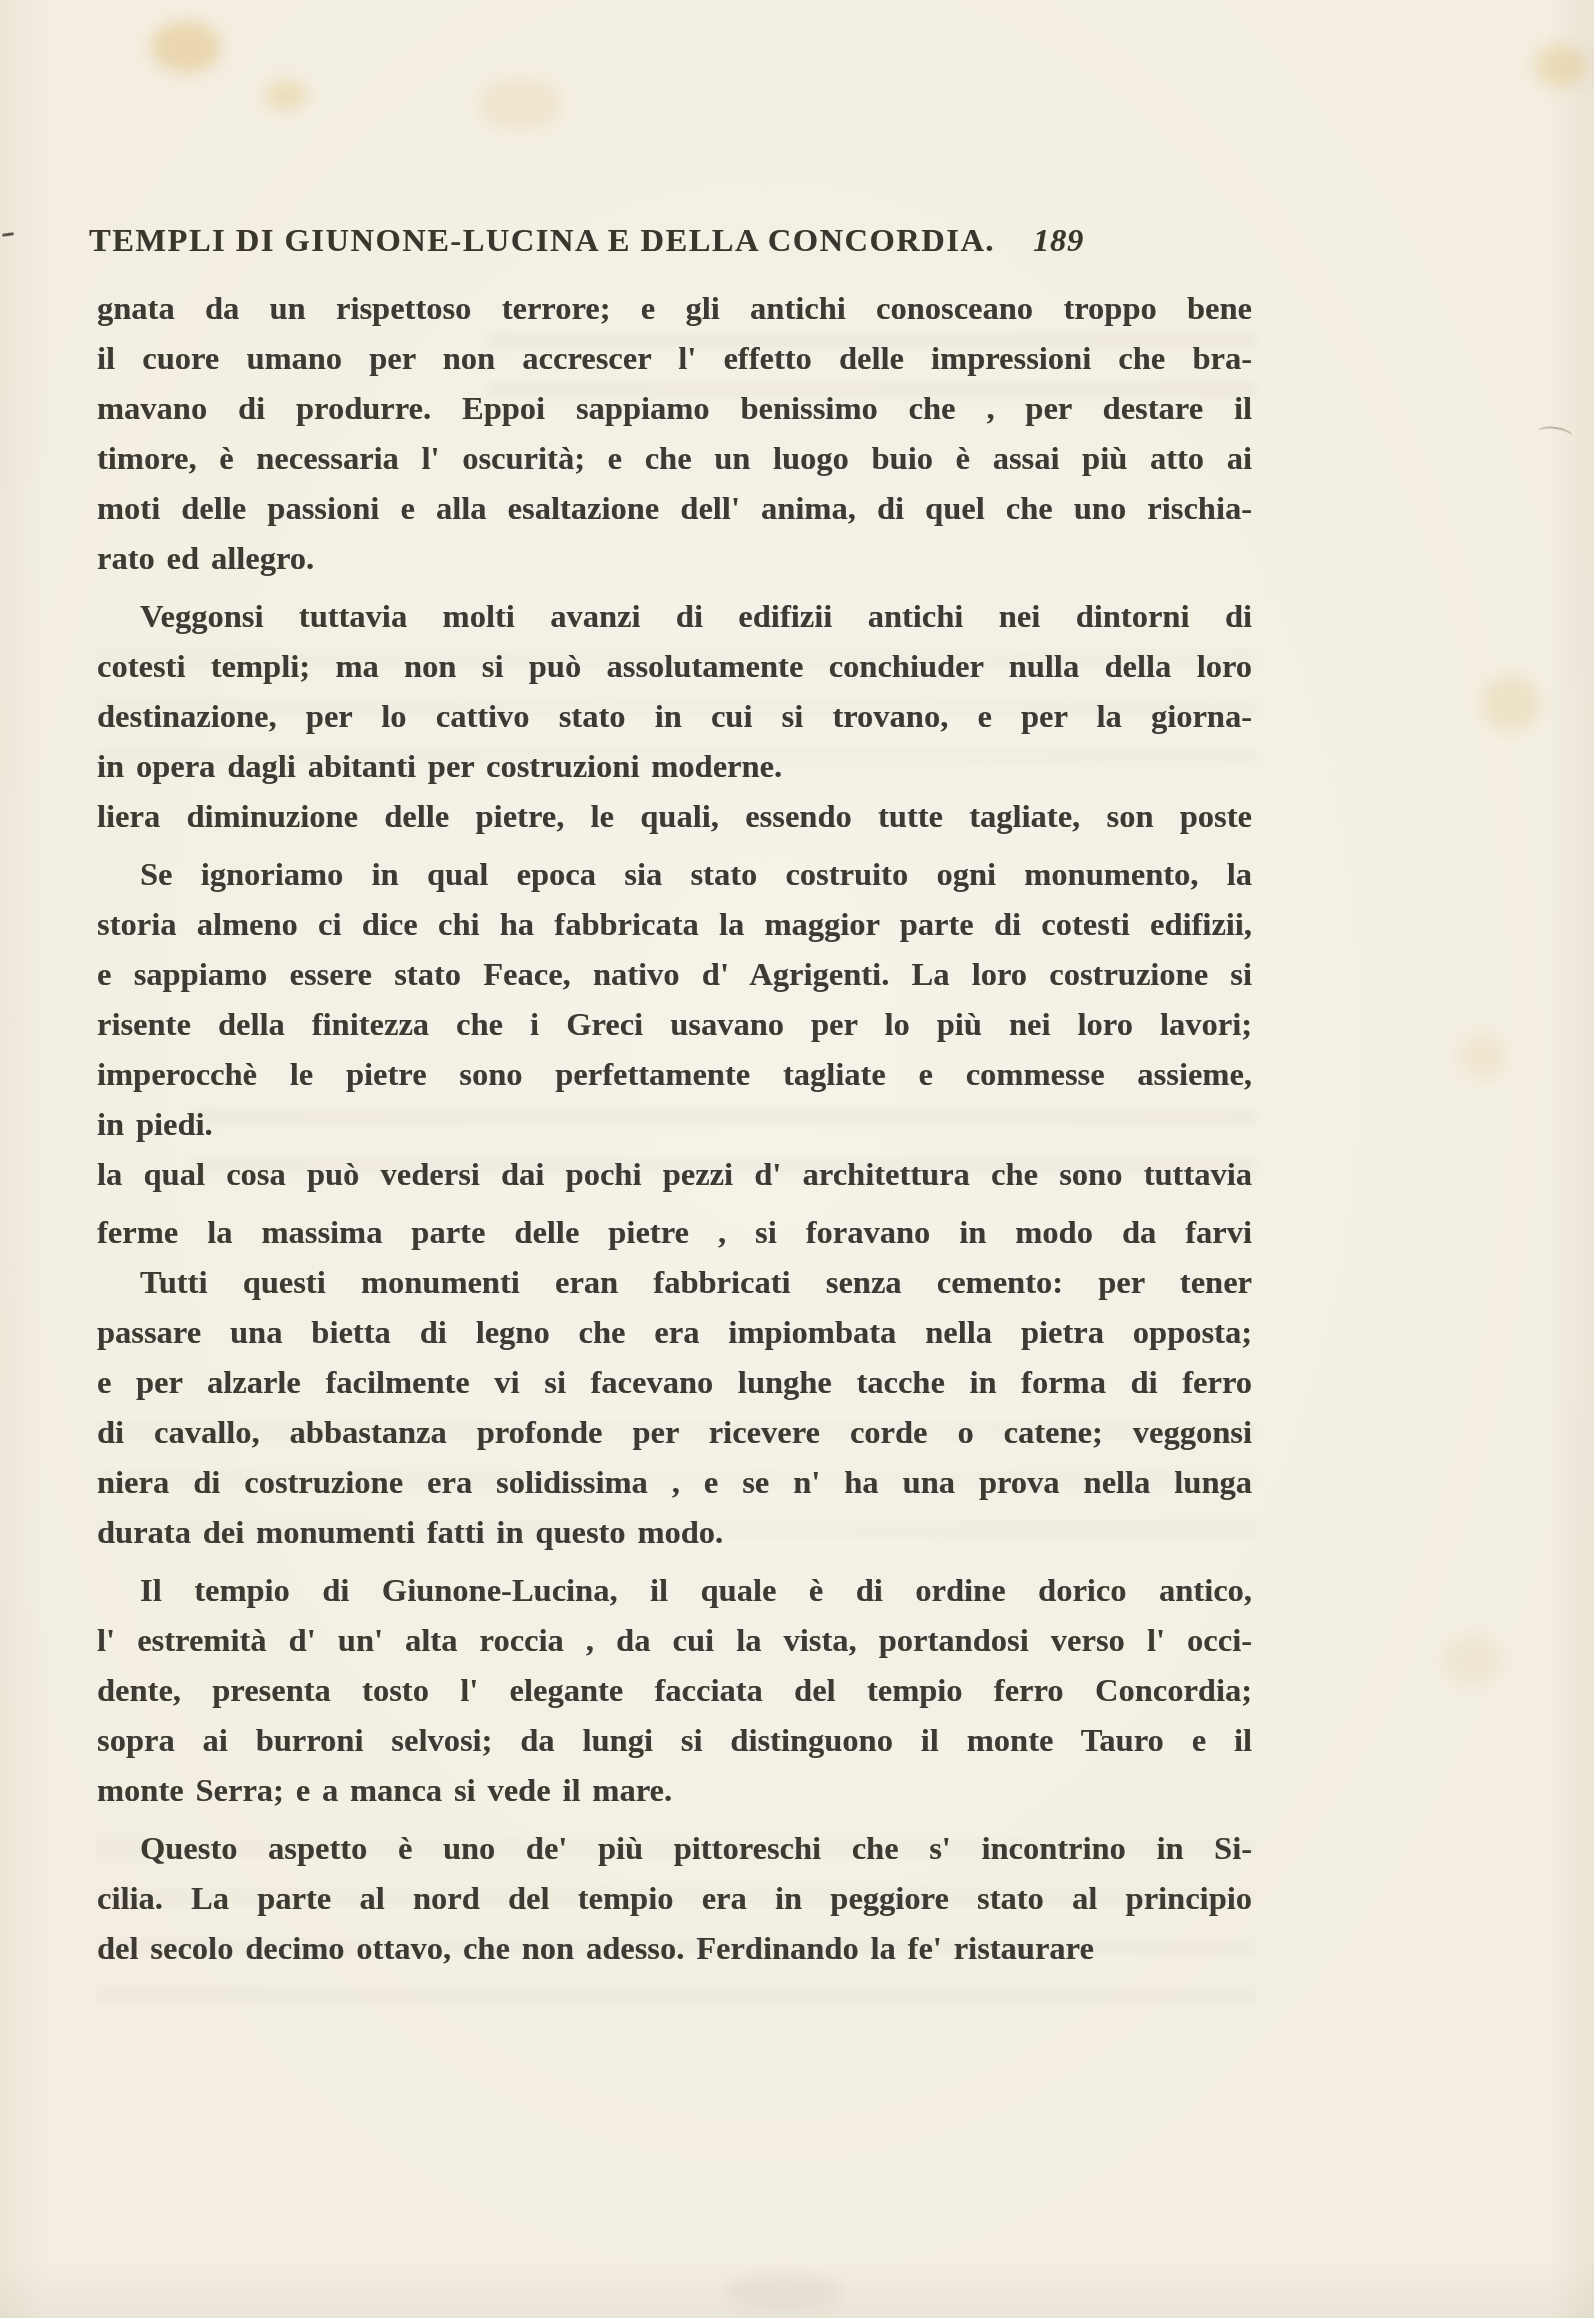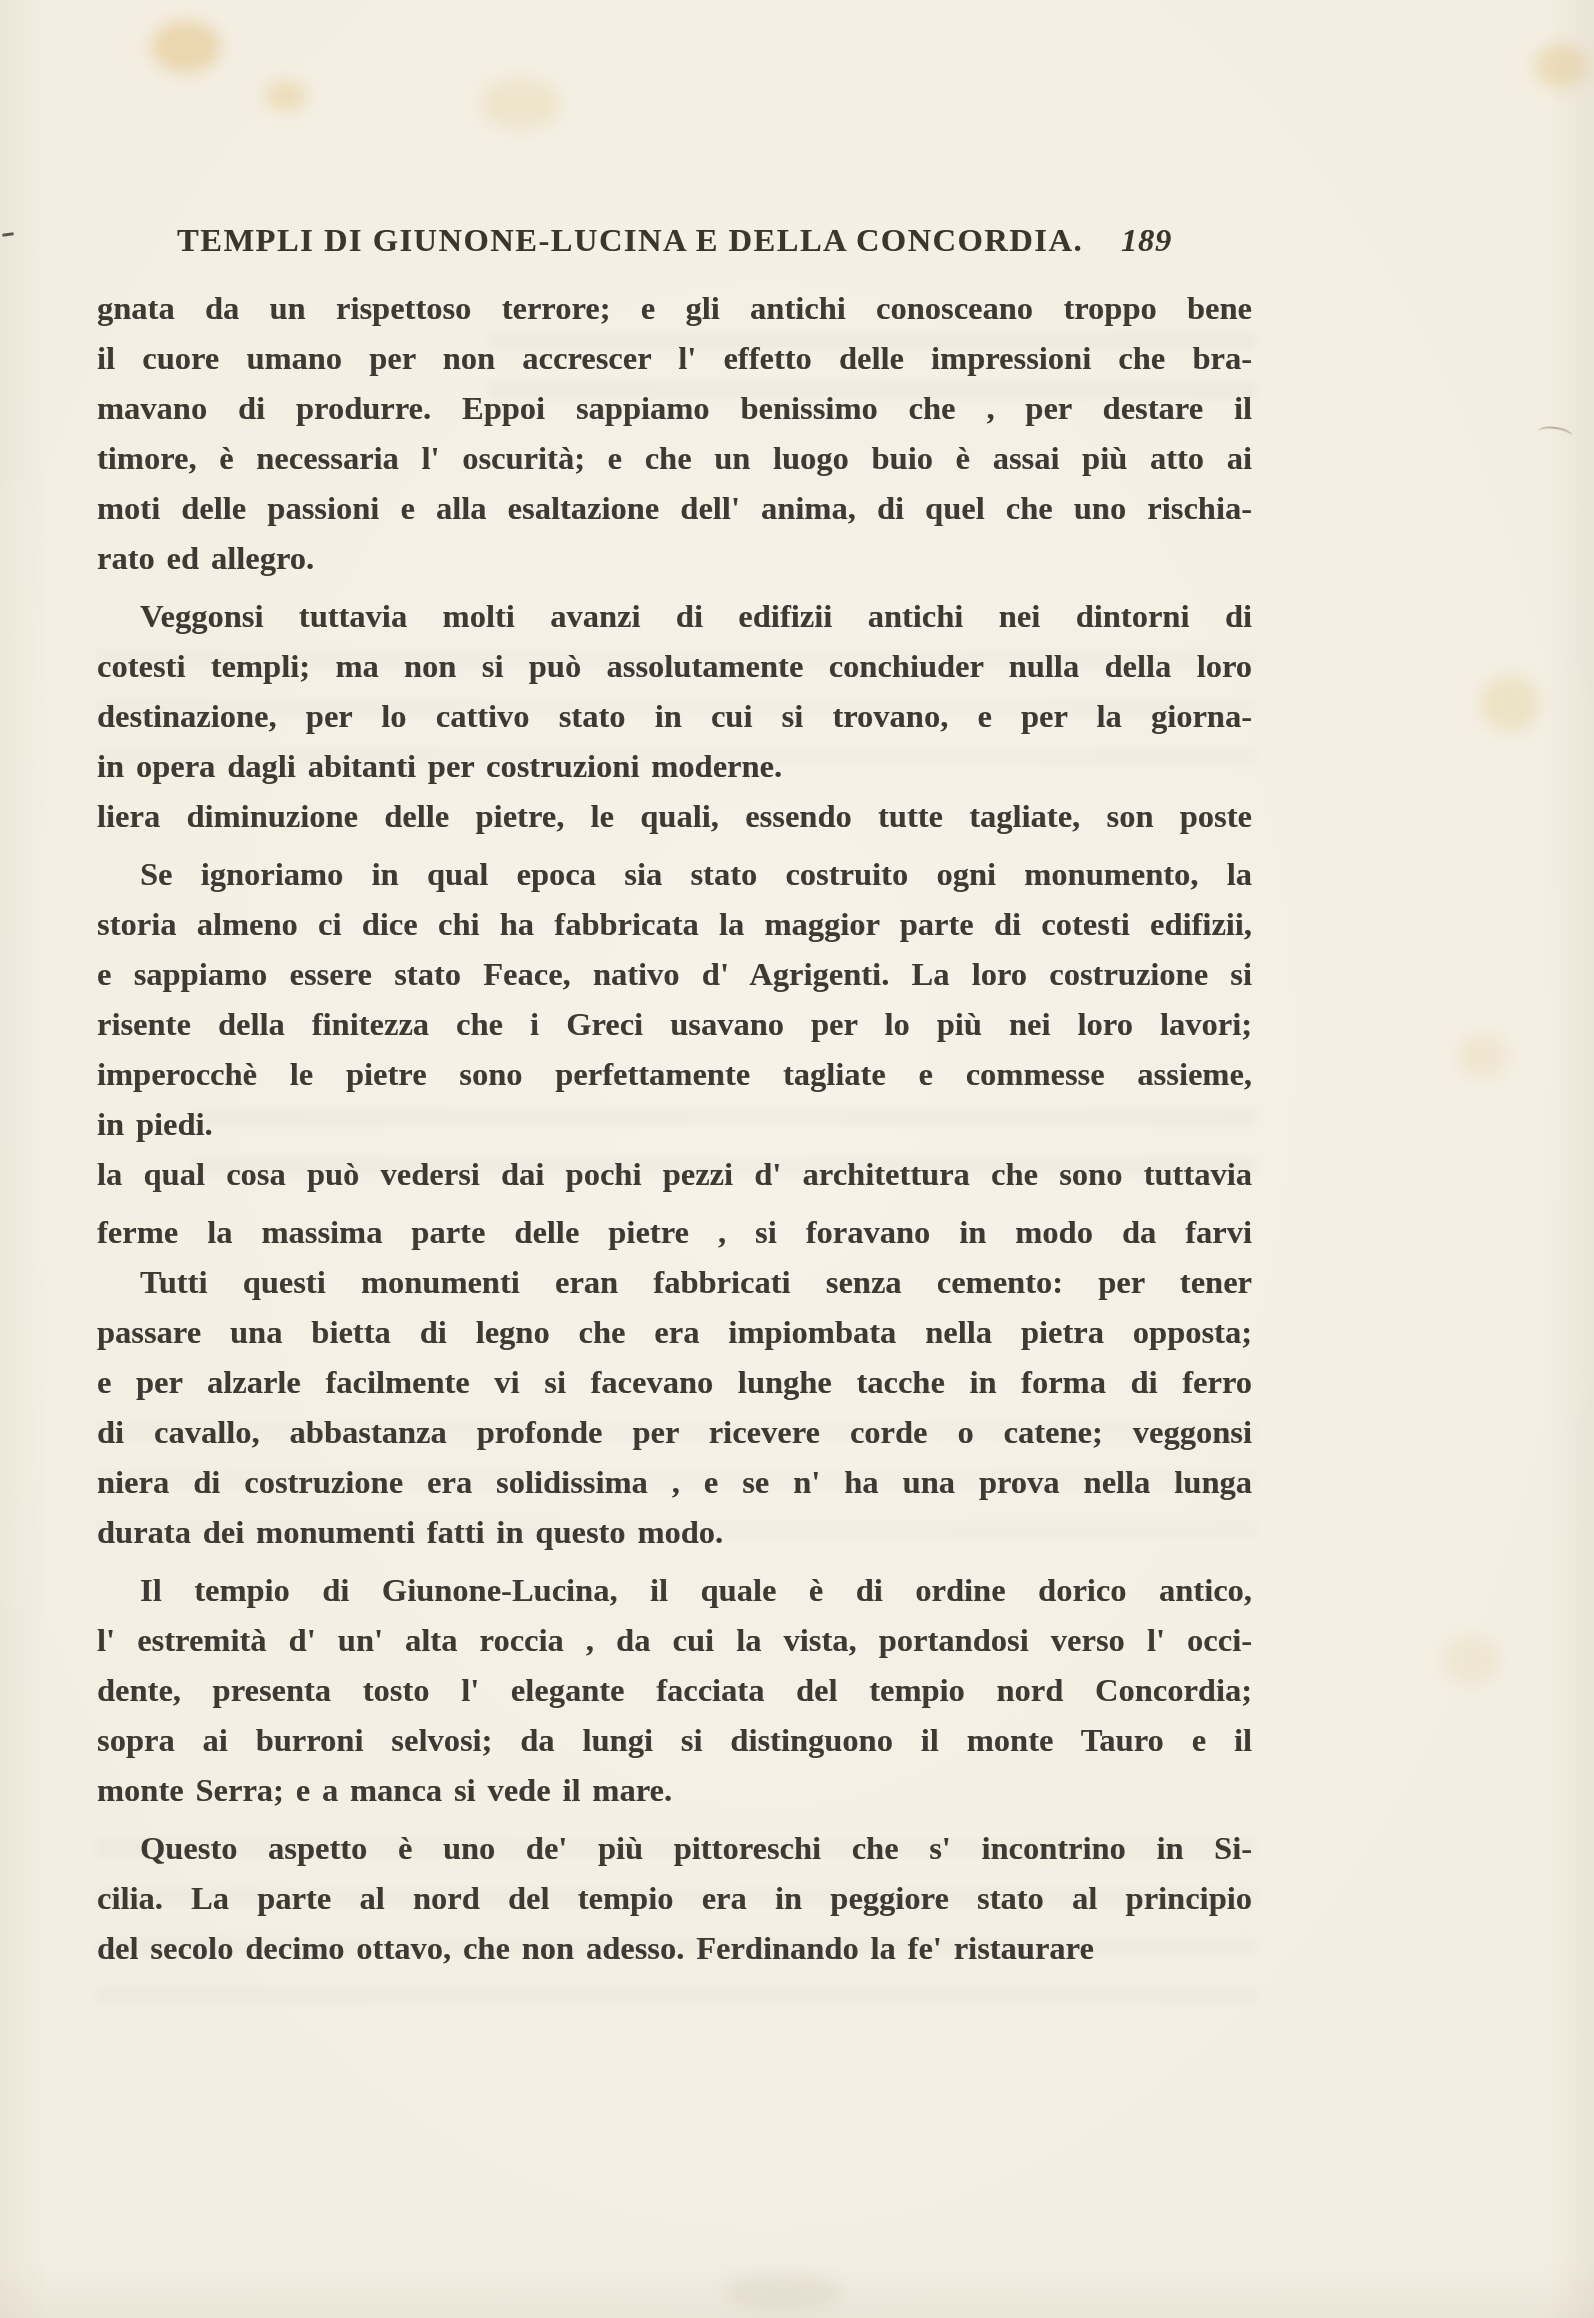--- a/index.html
+++ b/index.html
@@ -15,21 +15,21 @@
       radial-gradient(ellipse 1330px 1920px at 48% 45%, rgba(255,255,255,.25), rgba(0,0,0,0) 70%),
       linear-gradient(90deg, rgba(120,105,80,.06) 0, rgba(0,0,0,0) 3%, rgba(0,0,0,0) 97%, rgba(120,105,80,.08) 100%),
       linear-gradient(0deg, rgba(120,110,95,.07) 0, rgba(0,0,0,0) 2.5%);
     overflow:hidden;
     font-family:"Liberation Serif","DejaVu Serif",serif;
     color:var(--ink);
   }
   .running-header{
     position:absolute;
     left:89px;width:1171px;top:222px;
-    display:flex;justify-content:center;align-items:baseline;
+    display:flex;justify-content:flex-start;align-items:baseline;
     font-size:32.5px;font-weight:bold;
     letter-spacing:1.5px;
     white-space:nowrap;
     color:#3a362e;
     text-shadow:0.3px 0.3px 0 rgba(58,54,46,.35);
   }
   .running-header .pagenum{margin-left:38px;letter-spacing:0.7px;font-style:italic;}
   .textblock{
     position:absolute;
     left:89px;top:275px;width:1171px;
@@ -134,21 +134,21 @@
         <div class="line indent">Tutti questi monumenti eran fabbricati senza cemento: per tener</div>
         <div class="line">passare una bietta di legno che era impiombata nella pietra opposta;</div>
         <div class="line">e per alzarle facilmente vi si facevano lunghe tacche in forma di ferro</div>
         <div class="line">di cavallo, abbastanza profonde per ricevere corde o catene; veggonsi</div>
         <div class="line">niera di costruzione era solidissima , e se n' ha una prova nella lunga</div>
         <div class="line last">durata dei monumenti fatti in questo modo.</div>
       </div>
       <div class="paragraph">
         <div class="line indent">Il tempio di Giunone-Lucina, il quale è di ordine dorico antico,</div>
         <div class="line">l' estremità d' un' alta roccia , da cui la vista, portandosi verso l' occi-</div>
-        <div class="line">dente, presenta tosto l' elegante facciata del tempio nord Concordia;</div>
+        <div class="line">dente, presenta tosto l' elegante facciata del tempio ferro Concordia;</div>
         <div class="line">sopra ai burroni selvosi; da lungi si distinguono il monte Tauro e il</div>
         <div class="line last">monte Serra; e a manca si vede il mare.</div>
       </div>
       <div class="paragraph">
         <div class="line indent">Questo aspetto è uno de' più pittoreschi che s' incontrino in Si-</div>
         <div class="line">cilia. La parte al nord del tempio era in peggiore stato al principio</div>
         <div class="line last">del secolo decimo ottavo, che non adesso. Ferdinando la fe' ristaurare</div>
       </div>
     </div>
 

